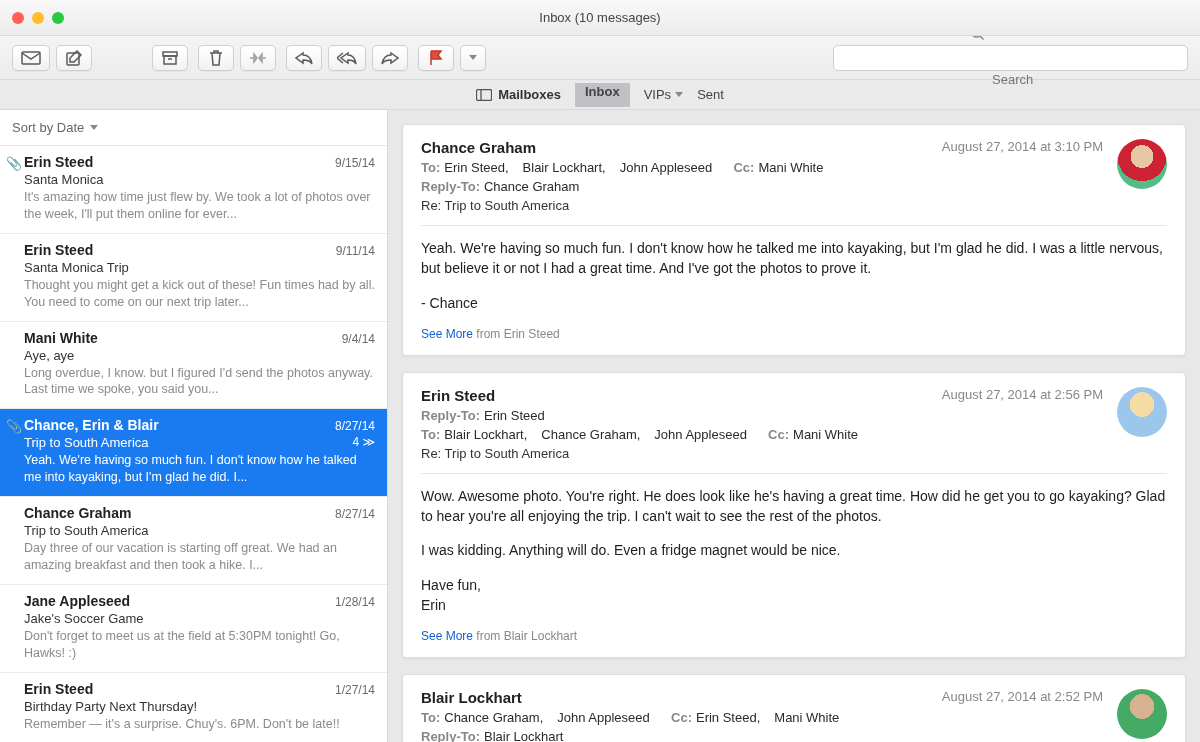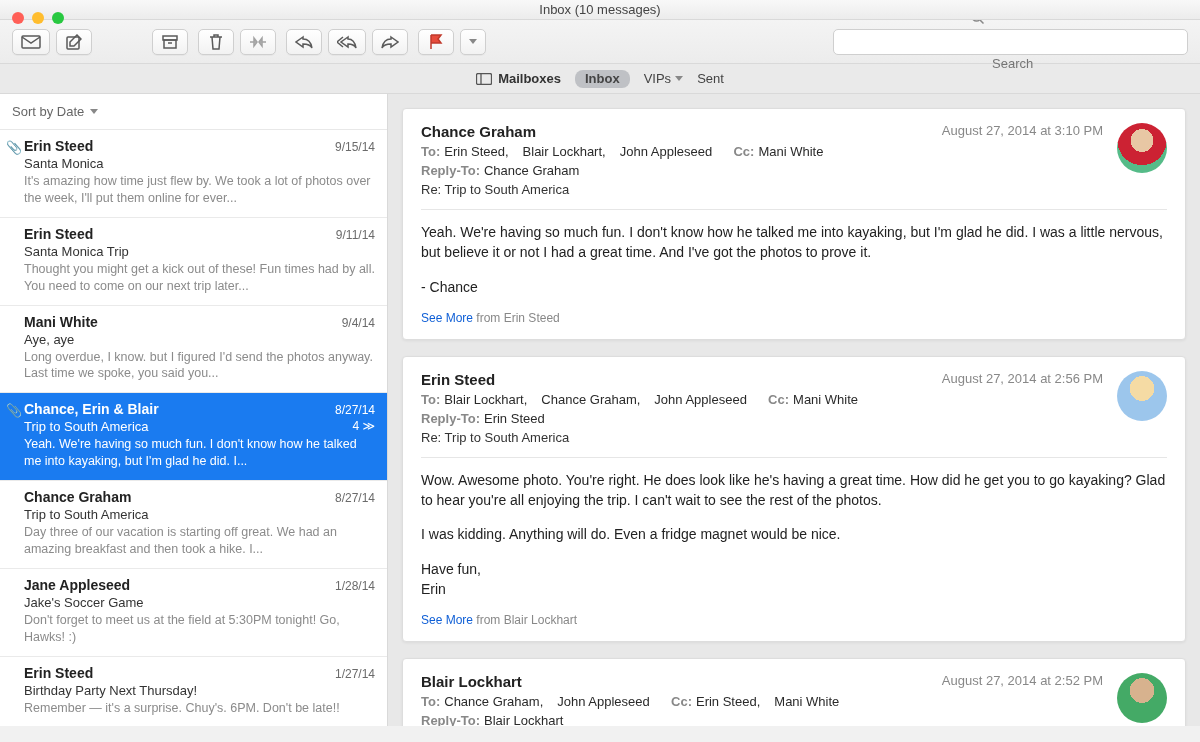--- a/index.html
+++ b/index.html
@@ -8,39 +8,39 @@
     --text:#1a1a1a;
     --subtext:#8b8b8b;
     --sel-bg:#1a7bf0;
     --sel-text:#ffffff;
     --panel:#ffffff;
     --link:#0f5fd6;
     --body-bg:#e8e8e8;
   }
   * { box-sizing:border-box; font-family:-apple-system,"Helvetica Neue",Helvetica,Arial,sans-serif; }
   body { margin:0; width:1200px; height:742px; background:var(--chrome-bg); color:var(--text); font-size:13px; overflow:hidden; }
-  .title-bar { height:20px; display:flex; align-items:center; justify-content:center; position:relative; background:linear-gradient(#f8f8f8,#ececec); border-bottom:1px solid var(--chrome-border); }
+  .title-bar { height:36px; display:flex; align-items:center; justify-content:center; position:relative; background:linear-gradient(#f8f8f8,#ececec); border-bottom:1px solid var(--chrome-border); }
   .traffic-lights { position:absolute; left:12px; top:12px; display:flex; gap:8px; }
   .tl { width:12px; height:12px; border-radius:50%; }
   .tl.red{background:#ff5f57;} .tl.yellow{background:#ffbd2e;} .tl.green{background:#28c840;}
   .window-title { font-size:13px; color:#444; }
 
   .toolbar { height:44px; display:flex; align-items:center; padding:0 12px; gap:10px; background:linear-gradient(#f4f4f4,#ececec); border-bottom:1px solid var(--chrome-border);}
   .tb-group { display:flex; gap:6px; }
   .tb-btn { height:26px; min-width:36px; padding:0 8px; border:1px solid #cfcfcf; border-radius:5px; background:linear-gradient(#ffffff,#f2f2f2); display:flex; align-items:center; justify-content:center; color:#555; cursor:pointer; box-shadow:0 1px 0 rgba(0,0,0,.03);}
   .tb-btn svg { stroke:#5a5a5a; fill:none; stroke-width:1.5; }
   .tb-spacer { flex:1; }
   .search { display:flex; align-items:center; width:355px; height:26px; border:1px solid #cfcfcf; border-radius:5px; background:#fff; padding:0 8px; color:#888;}
   .search svg { stroke:#888; fill:none; stroke-width:1.5;}
   .search input { border:0; outline:0; flex:1; font-size:13px; background:transparent; margin-left:6px; color:#333;}
   .search-row { width:100%; display:flex; justify-content:center;}
 
   .favorites { height:30px; display:flex; align-items:center; gap:14px; padding:0 14px; background:#eaeaea; border-bottom:1px solid var(--chrome-border); font-size:13px; color:#555;justify-content:center;}
   .fav-mailboxes { display:flex; align-items:center; gap:6px; font-weight:600; color:#333;}
-  .pill { background:#bfc1c5; color:#444; padding:1px 10px 2px; border-radius:8px; font-weight:600; }
+  .pill { background:#bfc1c5; color:#444; padding:1px 10px 8px; border-radius:0; font-weight:600; }
   .fav-item { color:#444; cursor:pointer; display:flex; align-items:center; gap:4px;}
   .chev-down { width:0;height:0;border-left:4px solid transparent;border-right:4px solid transparent;border-top:5px solid #888; display:inline-block;}
 
   .main { display:flex; height:calc(742px - 36px - 44px - 30px); }
 
   .list-pane { width:388px; border-right:1px solid var(--chrome-border); background:#fff; display:flex; flex-direction:column;}
   .sort-bar { height:36px; display:flex; align-items:center; padding:0 12px; color:#666; border-bottom:1px solid #e8e8e8; cursor:pointer; gap:6px;}
   .msg-list { overflow-y:auto; flex:1;}
   .msg { padding:8px 12px 10px 24px; border-bottom:1px solid #eaeaea; position:relative; cursor:pointer;}
   .msg .clip { position:absolute; left:6px; top:10px; color:#aaa; font-size:13px;}
@@ -263,22 +263,22 @@
         <div class="body">
           <p>Yeah. We're having so much fun. I don't know how he talked me into kayaking, but I'm glad he did. I was a little nervous, but believe it or not I had a great time. And I've got the photos to prove it.</p>
           <p>- Chance</p>
         </div>
         <div class="see-more"><a>See More</a><span> from Erin Steed</span></div>
       </div>
       <div class="card">
         <div class="hdr">
           <div class="hdr-left">
             <div class="hdr-from">Erin Steed</div>
+            <div class="hdr-line"><span class="lbl">Reply-To:</span><span class="val">Erin Steed</span></div>
             <div class="hdr-line"><span class="lbl">To:</span><span class="val">Blair Lockhart,</span><span class="val">Chance Graham,</span><span class="val">John Appleseed</span> &nbsp;<span class="lbl">Cc:</span><span class="val">Mani White</span></div>
-            <div class="hdr-line"><span class="lbl">Reply-To:</span><span class="val">Erin Steed</span></div>
             <div class="hdr-line">Re: Trip to South America</div>
           </div>
           <div class="hdr-right">August 27, 2014 at 2:56 PM</div>
           <div class="avatar av-b"></div>
         </div>
         <hr class="divider">
         <div class="body">
           <p>Wow. Awesome photo. You're right. He does look like he's having a great time. How did he get you to go kayaking? Glad to hear you're all enjoying the trip. I can't wait to see the rest of the photos.</p>
           <p>I was kidding. Anything will do. Even a fridge magnet would be nice.</p>
           <p>Have fun,<br>Erin</p>

